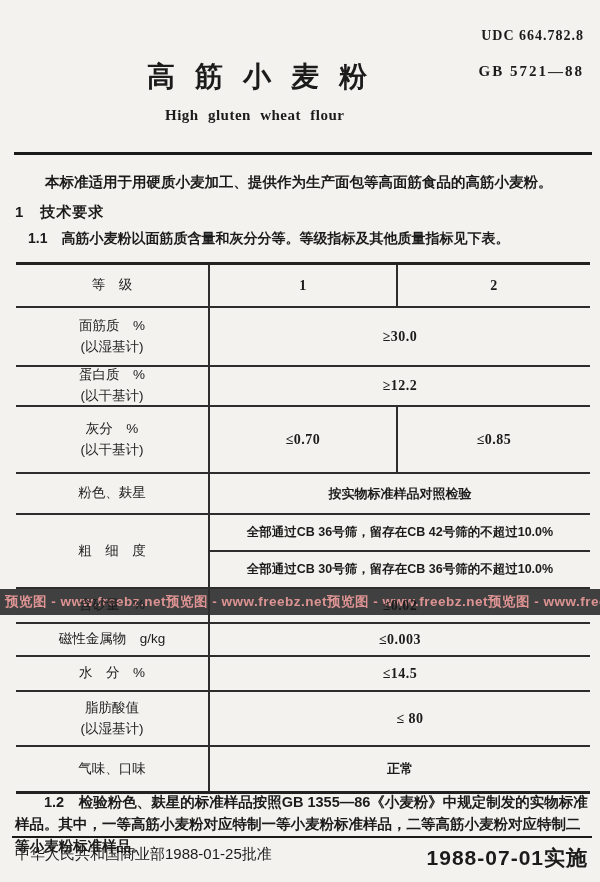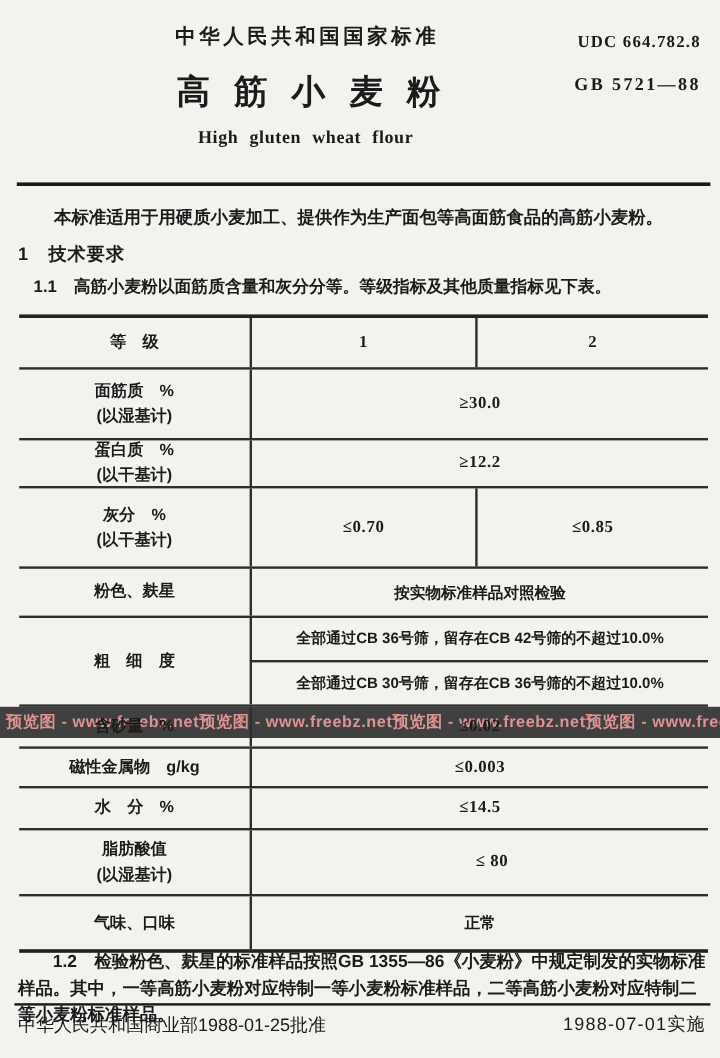--- a/index.html
+++ b/index.html
@@ -58,21 +58,21 @@
   .spec-table{
     position:absolute;top:262px;left:16px;width:574px;
     border-top:3px solid #222;border-bottom:3px solid #222;
     z-index:2;
   }
   .trow{display:flex;border-bottom:2px solid #2d2d2d;box-sizing:content-box;}
   .trow:last-child{border-bottom:none;}
   .tlabel{
     width:192px;min-width:192px;border-right:2px solid #2d2d2d;
     display:flex;flex-direction:column;justify-content:center;align-items:center;
-    font-size:13.5px;font-weight:700;line-height:1.55;text-align:center;
+    font-size:13.5px;font-weight:400;line-height:1.55;text-align:center;
   }
   .tvalue{
     flex:1;display:flex;align-items:center;justify-content:center;
     font-size:13px;font-weight:600;text-align:right;
   }
   .num{
     font-family:"Liberation Serif","DejaVu Serif",serif;
     font-size:14px;font-weight:bold;letter-spacing:.5px;
   }
   .split{flex:1;display:flex;}
@@ -115,29 +115,28 @@
   }
   .rule-bottom{
     position:absolute;top:836px;left:12px;width:580px;height:2px;background:#1a1a1a;
   }
   .footer-approved{
     position:absolute;top:845px;left:15px;
     font-size:15px;font-weight:normal;white-space:nowrap;
   }
   .footer-impl{
     position:absolute;top:844px;right:12px;
-    font-size:15px;font-weight:normal;letter-spacing:1px;white-space:nowrap;
+    font-size:21px;font-weight:bold;letter-spacing:1px;white-space:nowrap;
   }
 </style>
 </head>
 <body>
 
 <div class="page">
 
-  <div class="std-org">中华人民共和国国家标准</div>
   <div class="udc">UDC 664.782.8</div>
   <div class="title-cn">高筋小麦粉</div>
   <div class="gb-no">GB 5721—88</div>
   <div class="title-en">High gluten wheat flour</div>
   <div class="rule-top"></div>
 
   <div class="intro">本标准适用于用硬质小麦加工、提供作为生产面包等高面筋食品的高筋小麦粉。</div>
   <div class="sec-heading">1　技术要求</div>
   <div class="clause11">1.1　高筋小麦粉以面筋质含量和灰分分等。等级指标及其他质量指标见下表。</div>
 

